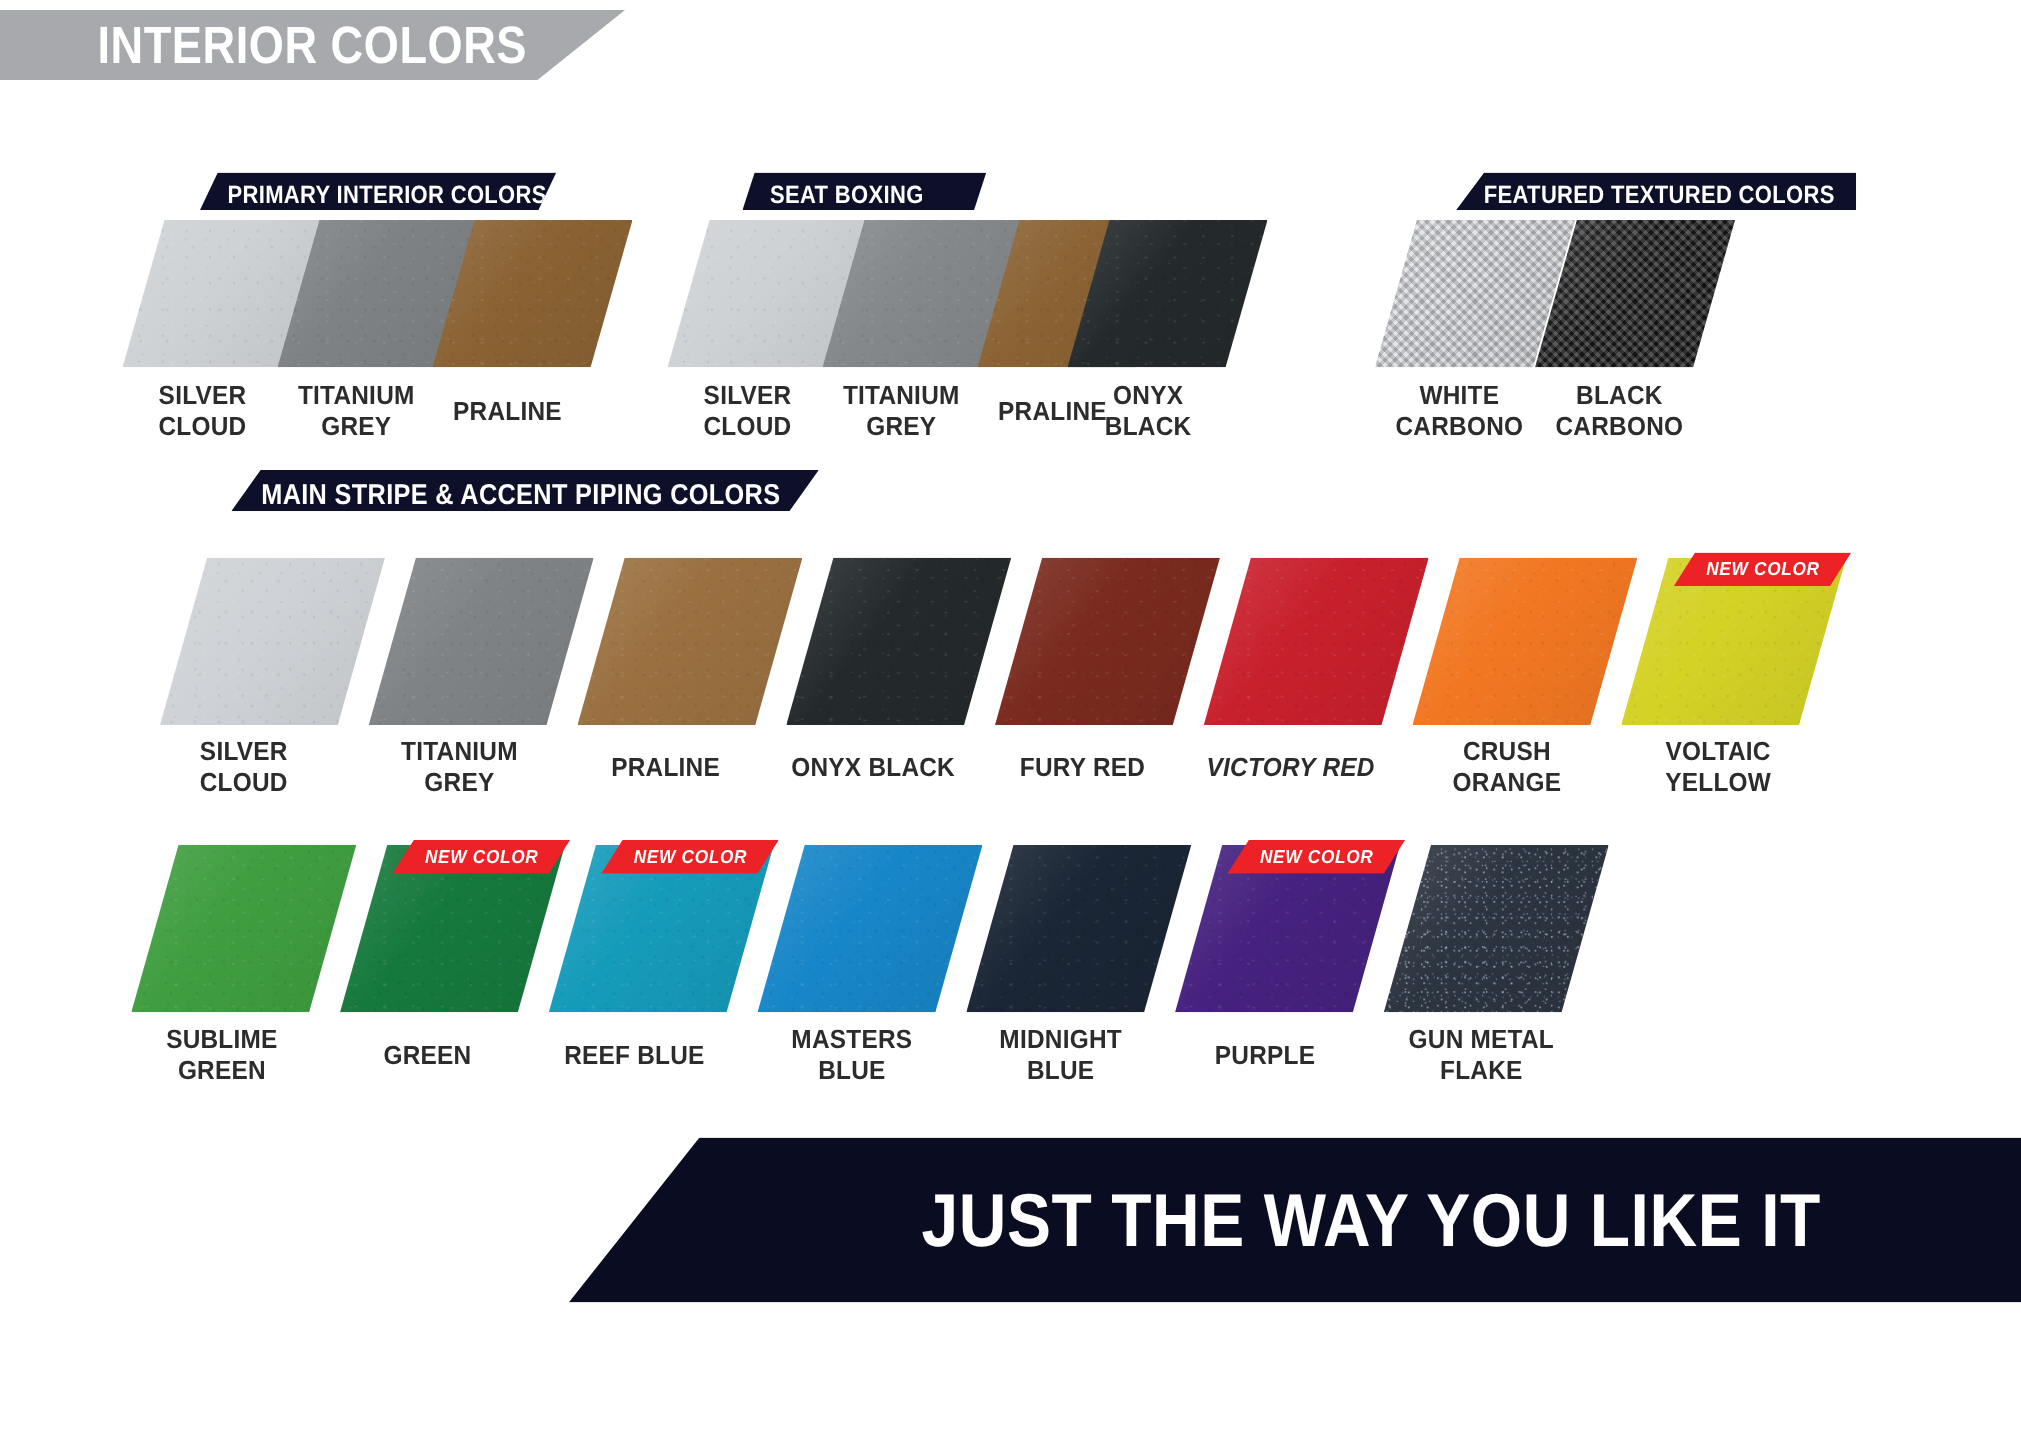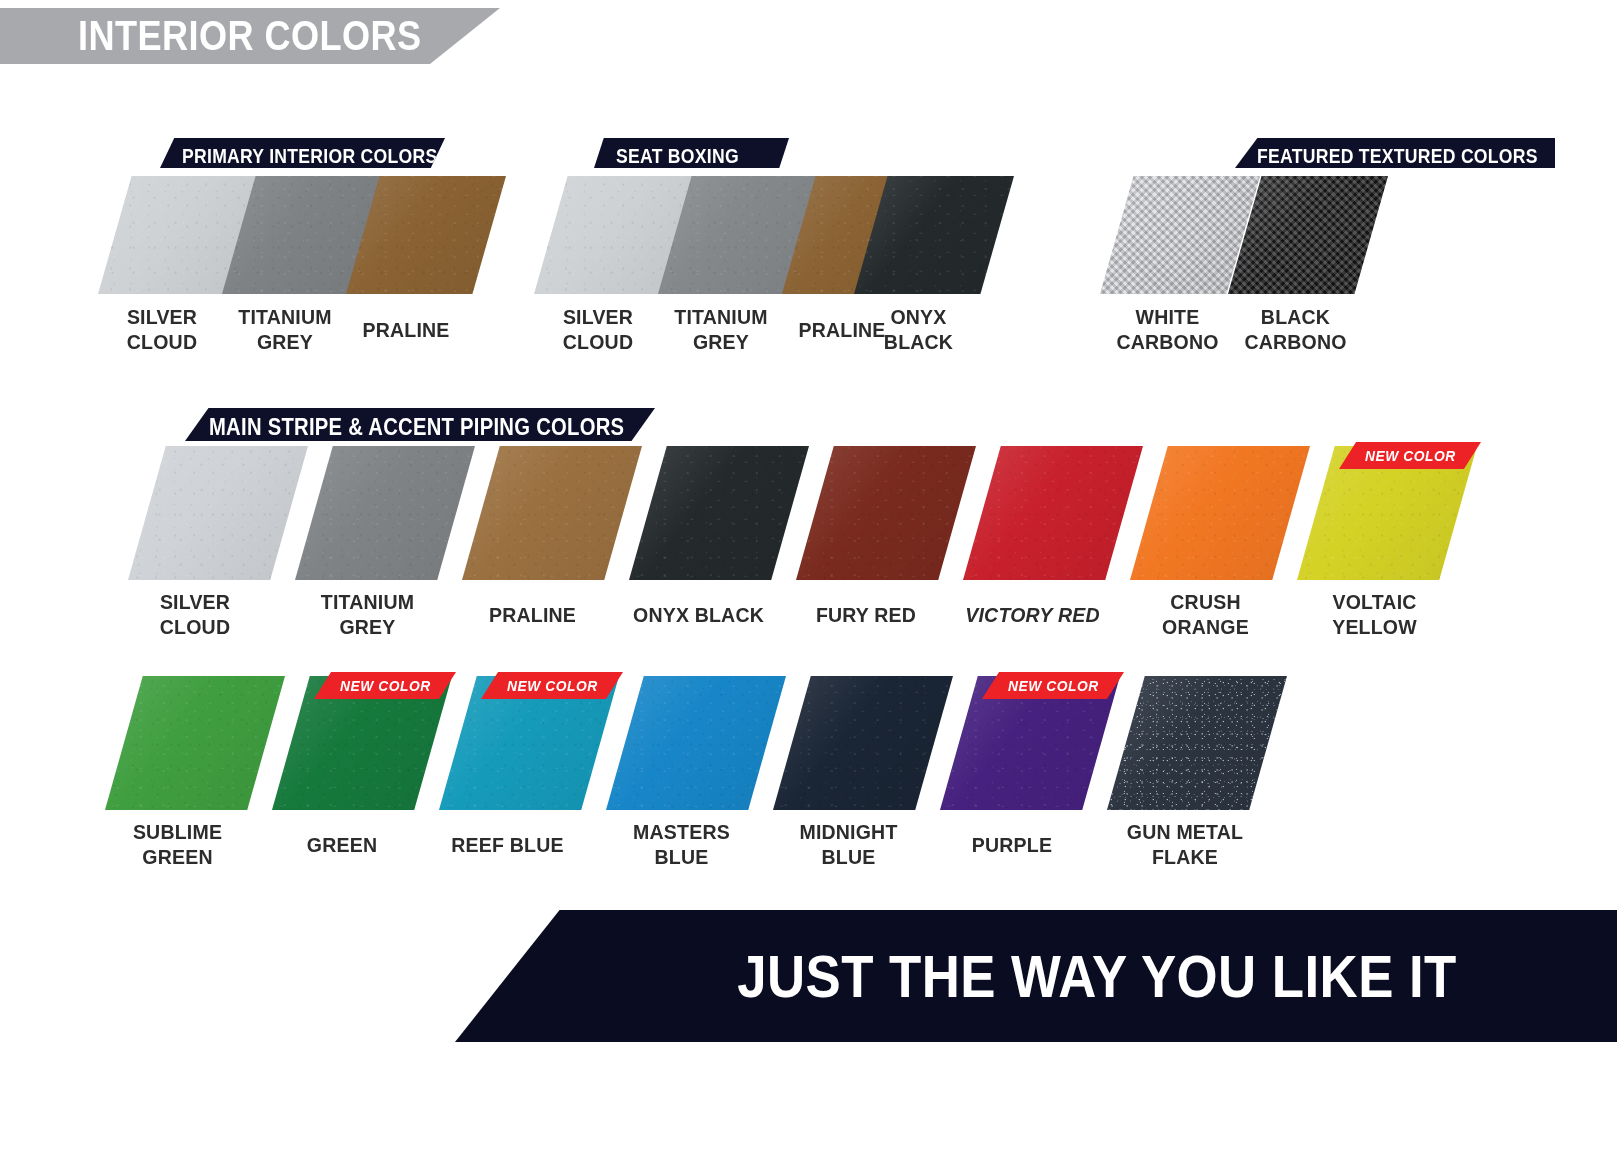--- a/index.html
+++ b/index.html
@@ -151,25 +151,25 @@
 </div>
 
 <div class="sec-hd both-slant" style="left:160px;top:138px;width:285px;">
   <span class="txt" style="margin-left:22px;">PRIMARY INTERIOR COLORS</span>
 </div>
 
 <div class="sec-hd both-slant" style="left:594px;top:138px;width:195px;">
   <span class="txt" style="margin-left:22px;">SEAT BOXING</span>
 </div>
 
-<div class="sec-hd left-slant" style="left:1235px;top:138px;width:320px;">
+<div class="sec-hd left-slant" style="left:1165px;top:138px;width:320px;">
   <span class="txt" style="margin-left:22px;">FEATURED TEXTURED COLORS</span>
 </div>
 
-<div class="sec-hd both-slant" style="left:185px;top:408px;width:470px;height:33px;">
+<div class="sec-hd both-slant" style="left:185px;top:376px;width:470px;height:33px;">
   <span class="txt" style="margin-left:24px;font-size:23px;">MAIN STRIPE &amp; ACCENT PIPING COLORS</span>
 </div>
 
 <div class="swatch-wrap" style="left:98px;top:176px;">
   <div class="swatch">
     <div class="base" style="background: rgb(207, 210, 213);"></div>
     <div class="grain"></div>
     <div class="sheen"></div>
   </div>
   <div class="sw-label" style="left:-26px;top:128px;width:180px;">SILVER

